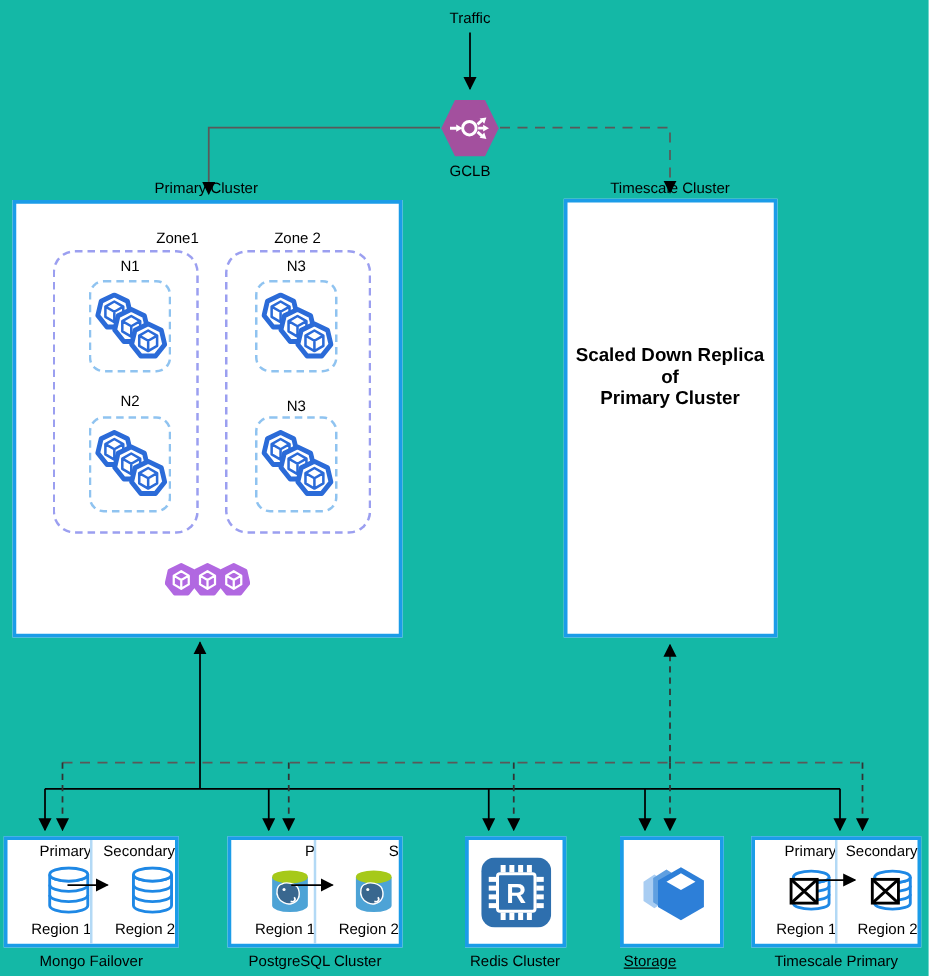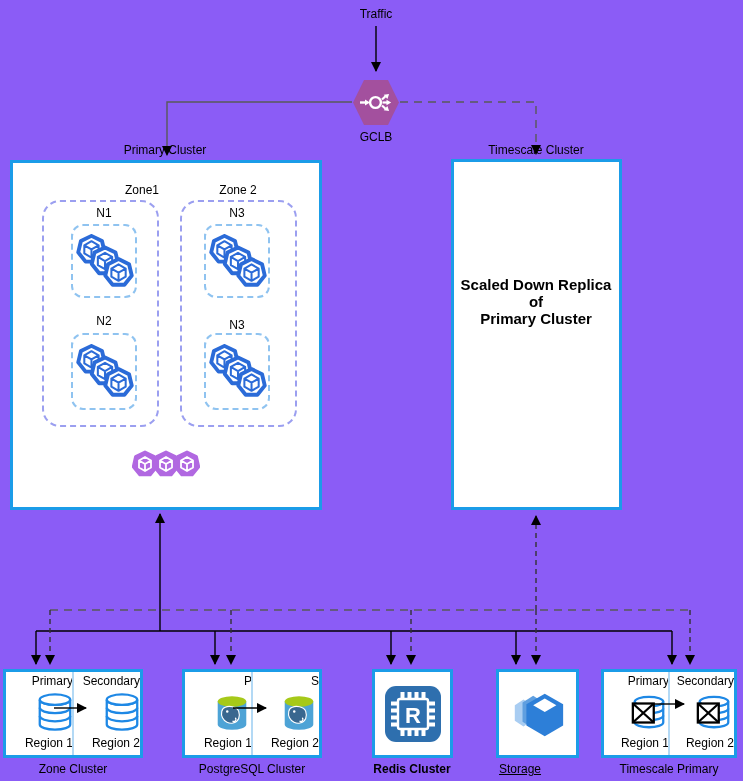--- a/index.html
+++ b/index.html
@@ -1,17 +1,17 @@
 <!DOCTYPE html>
 <html><head>
 <meta charset="utf-8">
 <style>
   html,body{margin:0;padding:0;background:#fff;}
   #canvas{
-    position:relative;width:743px;height:781px;background:#8b5cf6;
+    position:relative;width:743px;height:781px;background:#14b8a6;
     font-family:"Liberation Sans", sans-serif;color:#000;overflow:hidden;
   }
   .lbl{position:absolute;font-size:12px;white-space:nowrap;transform:translateX(-50%);}
   .box-blue{position:absolute;border:3px solid #1b9ce8;background:#fff;box-sizing:border-box;}
   .zone{position:absolute;border:2px dashed #9b9ff0;border-radius:18px;box-sizing:border-box;}
   .node{position:absolute;border:2px dashed #8fc3f0;border-radius:12px;box-sizing:border-box;}
   .iconabs{position:absolute;}
   #failover-text{
     position:absolute;left:536px;top:276px;transform:translateX(-50%);
     font-weight:bold;font-size:15px;line-height:17px;text-align:center;white-space:nowrap;
@@ -140,21 +140,21 @@
     </div>
     <div class="half">
       <div class="role">Secondary</div>
       <svg width="36" height="40" viewBox="0 0 36 42">
           <use href="#mongocyl"></use>
         </svg>
       <div class="region">Region 2</div>
     </div>
     <div class="divider"></div>
   </div>
-  <div class="caption" style="left:73px;">Zone Cluster</div>
+  <div class="caption" style="left:73px;">Mongo Failover</div>
 
   <div class="box-blue dcluster" style="left:182px;top:669px;width:140px;height:89px;">
     <div class="half">
       <div class="role">P</div>
       <svg width="40" height="40" viewBox="0 0 40 42">
           <use href="#pgcyl"></use>
         </svg>
       <div class="region">Region 1</div>
     </div>
     <div class="half">
@@ -184,21 +184,21 @@
         <rect x="6" y="29.5" width="6" height="4" fill="#fff"></rect>
         <rect x="6" y="36.5" width="6" height="4" fill="#fff"></rect>
       <rect x="44" y="15.5" width="6" height="4" fill="#fff"></rect>
         <rect x="44" y="22.5" width="6" height="4" fill="#fff"></rect>
         <rect x="44" y="29.5" width="6" height="4" fill="#fff"></rect>
         <rect x="44" y="36.5" width="6" height="4" fill="#fff"></rect>
       <rect x="13" y="13" width="30" height="30" rx="2" fill="none" stroke="#fff" stroke-width="2.4"></rect>
       <text x="28" y="36.5" text-anchor="middle" font-family="Liberation Sans, sans-serif" font-size="22" font-weight="bold" fill="#fff">R</text>
     </svg>
   </div>
-  <div class="caption" style="left:412px;font-weight:bold;">Redis Cluster</div>
+  <div class="caption" style="left:412px;">Redis Cluster</div>
 
   <div class="box-blue center-icon" style="left:496px;top:669px;width:83px;height:89px;">
     <svg width="58" height="52" viewBox="0 0 60 52">
       <path d="M6,17 L15,11 L24,17 L24,33 L15,39 L6,33 Z" fill="#a9cdf2"></path>
       <path d="M14,14 L25,7 L36,14 L36,34 L25,41 L14,34 Z" fill="#5f9fe0"></path>
       <path d="M37,5 L56,16 L56,38 L37,49 L18,38 L18,16 Z" fill="#2d7fd8"></path>
       <path d="M37,10 L49,17 L37,24 L25,17 Z" fill="#ffffff"></path>
     </svg>
   </div>
   <div class="caption" style="left:520px;text-decoration:underline;">Storage</div>

